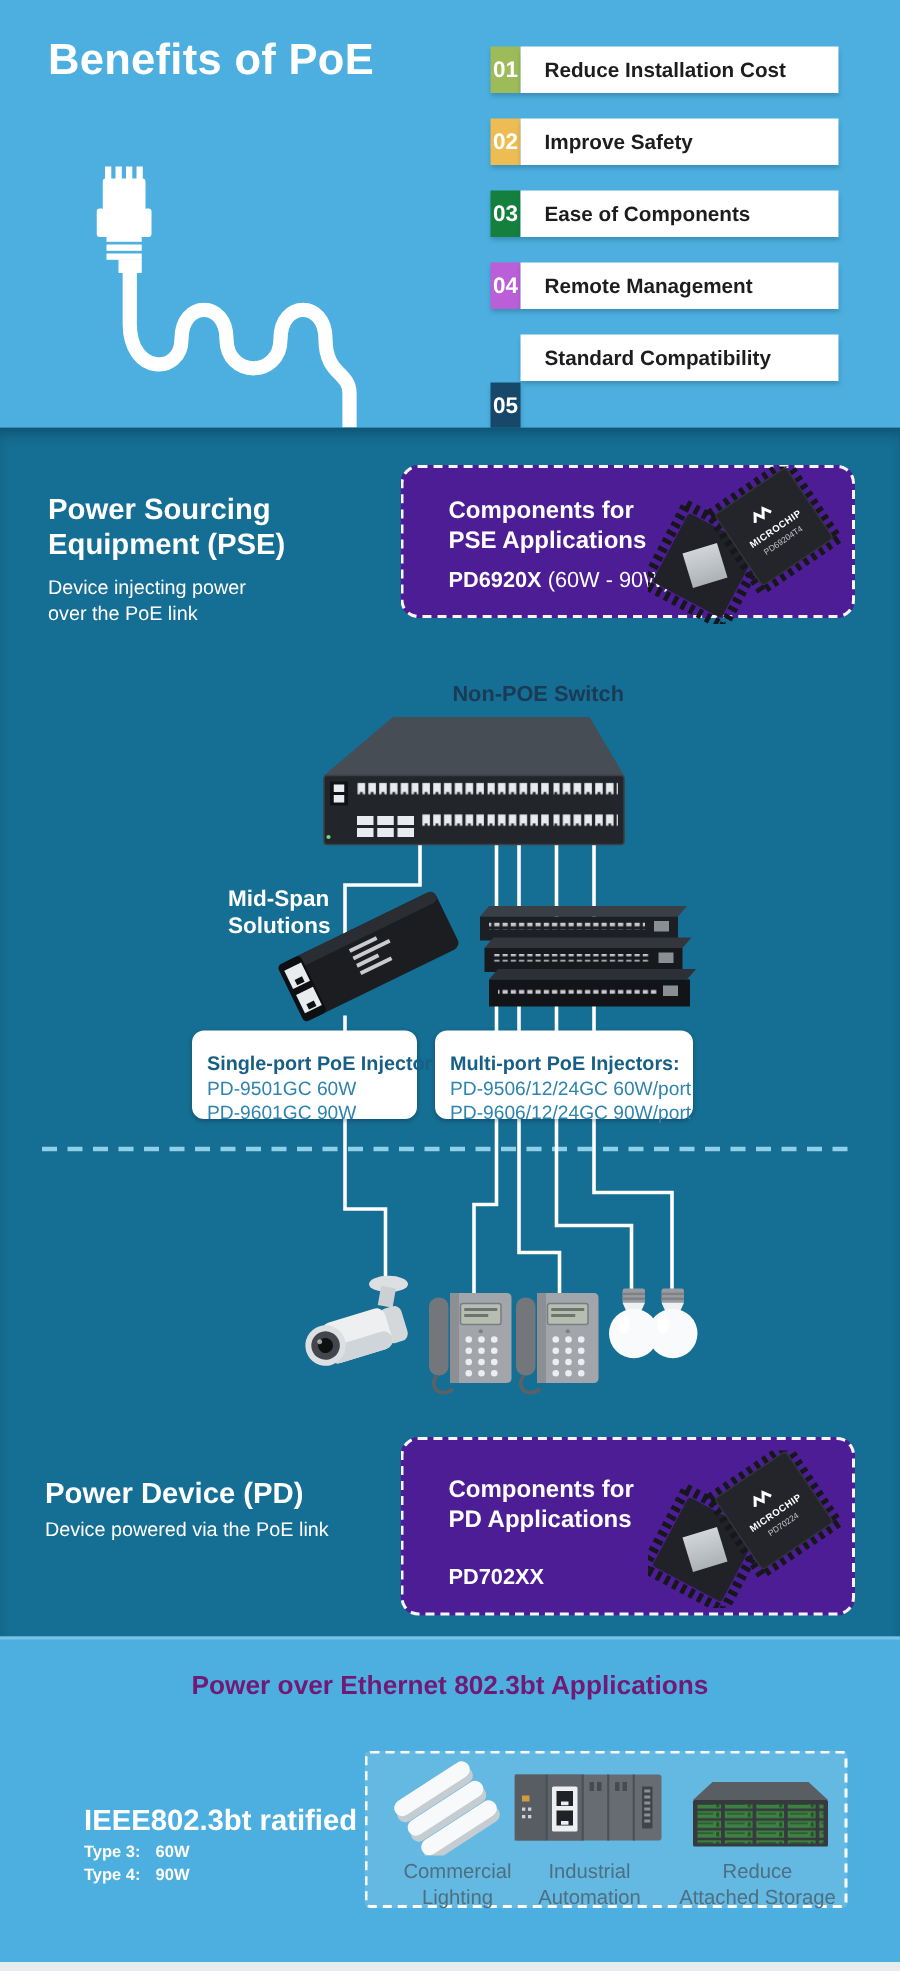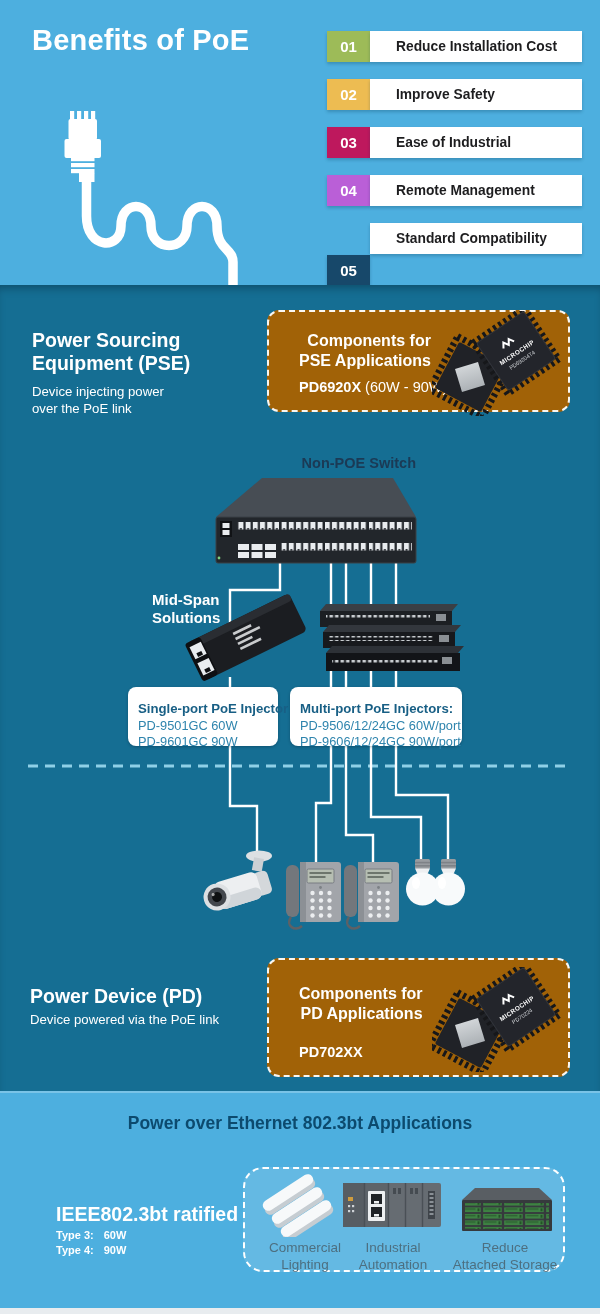--- a/index.html
+++ b/index.html
@@ -3,49 +3,49 @@
 <meta charset="utf-8">
 <style>
   html,body{margin:0;padding:0;background:#333;}
   .stage{position:relative;width:600px;height:1314px;margin:0 auto;overflow:hidden;
          font-family:"Liberation Sans","DejaVu Sans",sans-serif;background:#4dafdf;}
   .abs{position:absolute;}
   
   .sec1{left:0;top:0;width:600px;height:285px;background:#4dafdf;}
   .main-title{left:32px;top:24px;color:#fff;font-size:29px;font-weight:bold;letter-spacing:.2px;}
   .benefit{left:327px;height:31px;display:flex;}
-  .benefit .num{width:43px;height:31px;color:#fff;font-size:15px;font-weight:bold;
+  .benefit .num{width:20px;height:31px;color:#fff;font-size:15px;font-weight:bold;
                 display:flex;align-items:center;justify-content:center;
                 box-shadow:0 2px 3px rgba(10,60,90,.28);}
   .benefit .bar{width:212px;height:31px;background:#fff;display:flex;align-items:center;
                 box-shadow:0 2px 3px rgba(10,60,90,.28);}
-  .benefit .bar span{padding-left:26px;font-size:13.8px;font-weight:bold;color:#1d1d1f;white-space:nowrap;}
+  .benefit .bar span{padding-left:16px;font-size:13.8px;font-weight:bold;color:#1d1d1f;white-space:nowrap;}
   
   .sec2{left:0;top:285px;width:600px;height:806px;background:#156e93;
         box-shadow:inset 0 7px 9px -4px rgba(0,20,35,.35);}
   .sec-h{color:#fff;font-weight:bold;font-size:19.5px;line-height:23px;}
   .sec-sub{color:#fff;font-size:13.2px;line-height:17px;}
-  .dash-box{border:2px dashed rgba(255,255,255,.95);border-radius:12px;background:#a16207;box-sizing:border-box;text-align:right;}
+  .dash-box{border:2px dashed rgba(255,255,255,.95);border-radius:12px;background:#4c1d95;box-sizing:border-box;}
   .box-title{color:#fff;font-weight:bold;font-size:16px;line-height:20px;}
   .box-part{color:#fff;font-size:14.5px;}
   .box-part b{font-weight:bold;}
   .diagram-label{color:#1b3a55;font-weight:bold;font-size:14.5px;text-align:right;}
   .midspan{color:#fff;font-weight:bold;font-size:15px;line-height:18px;}
   .inj-box{background:#fff;border-radius:8px;box-sizing:border-box;padding:14px 8px 4px 10px;
            box-shadow:0 1px 3px rgba(0,20,35,.3);}
   .inj-box .t{font-size:13.2px;font-weight:bold;color:#185f85;line-height:16.5px;white-space:nowrap;}
   .inj-box .l{font-size:12.8px;color:#2e84ad;line-height:16.5px;white-space:nowrap;}
   
   .sec3{left:0;top:1091px;width:600px;height:217px;background:#4dafdf;border-top:2px solid rgba(255,255,255,.25);box-sizing:border-box;}
-  .apps-title{left:0;top:20px;width:600px;text-align:center;color:#0c4a6e;font-size:17.5px;font-weight:bold;}
+  .apps-title{left:0;top:20px;width:600px;text-align:center;color:#701a75;font-size:17.5px;font-weight:bold;}
   .ratified{left:16px;top:110px;color:#fff;margin-left:40px;}
   .ratified .r-t{font-size:19.5px;font-weight:bold;}
   .ratified .r-l{font-size:11px;font-weight:bold;margin-top:3px;}
   .ratified .r-l .v{margin-left:10px;}
-  .apps-box{left:243px;top:74px;width:322px;height:105px;border:2px dashed #fff;border-radius:20px;
+  .apps-box{left:243px;top:74px;width:322px;height:105px;border:2px dashed #fff;border-radius:4px;
             background:rgba(255,255,255,.13);box-sizing:border-box;}
   .app-label{top:70px;text-align:center;font-size:13.5px;line-height:17px;color:#4d6f80;}
   .bottom-strip{left:0;top:1308px;width:600px;height:6px;background:#e8ecef;}
 </style>
 </head>
 <body>
 
 <div class="stage">
 
   <div class="abs sec1">
@@ -73,23 +73,23 @@
           <span>Reduce Installation Cost</span>
         </div>
     </div>
     <div class="abs benefit" style="top:79px">
       <div class="num" style="background: rgb(237, 188, 82);">02</div>
       <div class="bar">
           <span>Improve Safety</span>
         </div>
     </div>
     <div class="abs benefit" style="top:127px">
-      <div class="num" style="background: #be185d;">03</div>
+      <div class="num" style="background: #15803d;">03</div>
       <div class="bar">
-          <span>Ease of Industrial</span>
+          <span>Ease of Components</span>
         </div>
     </div>
     <div class="abs benefit" style="top:175px">
       <div class="num" style="background: rgb(186, 95, 215);">04</div>
       <div class="bar">
           <span>Remote Management</span>
         </div>
     </div>
     <div class="abs benefit" style="top:223px">
       <div class="num" style="background: rgb(23, 72, 106); margin-top: 32px;">05</div>

